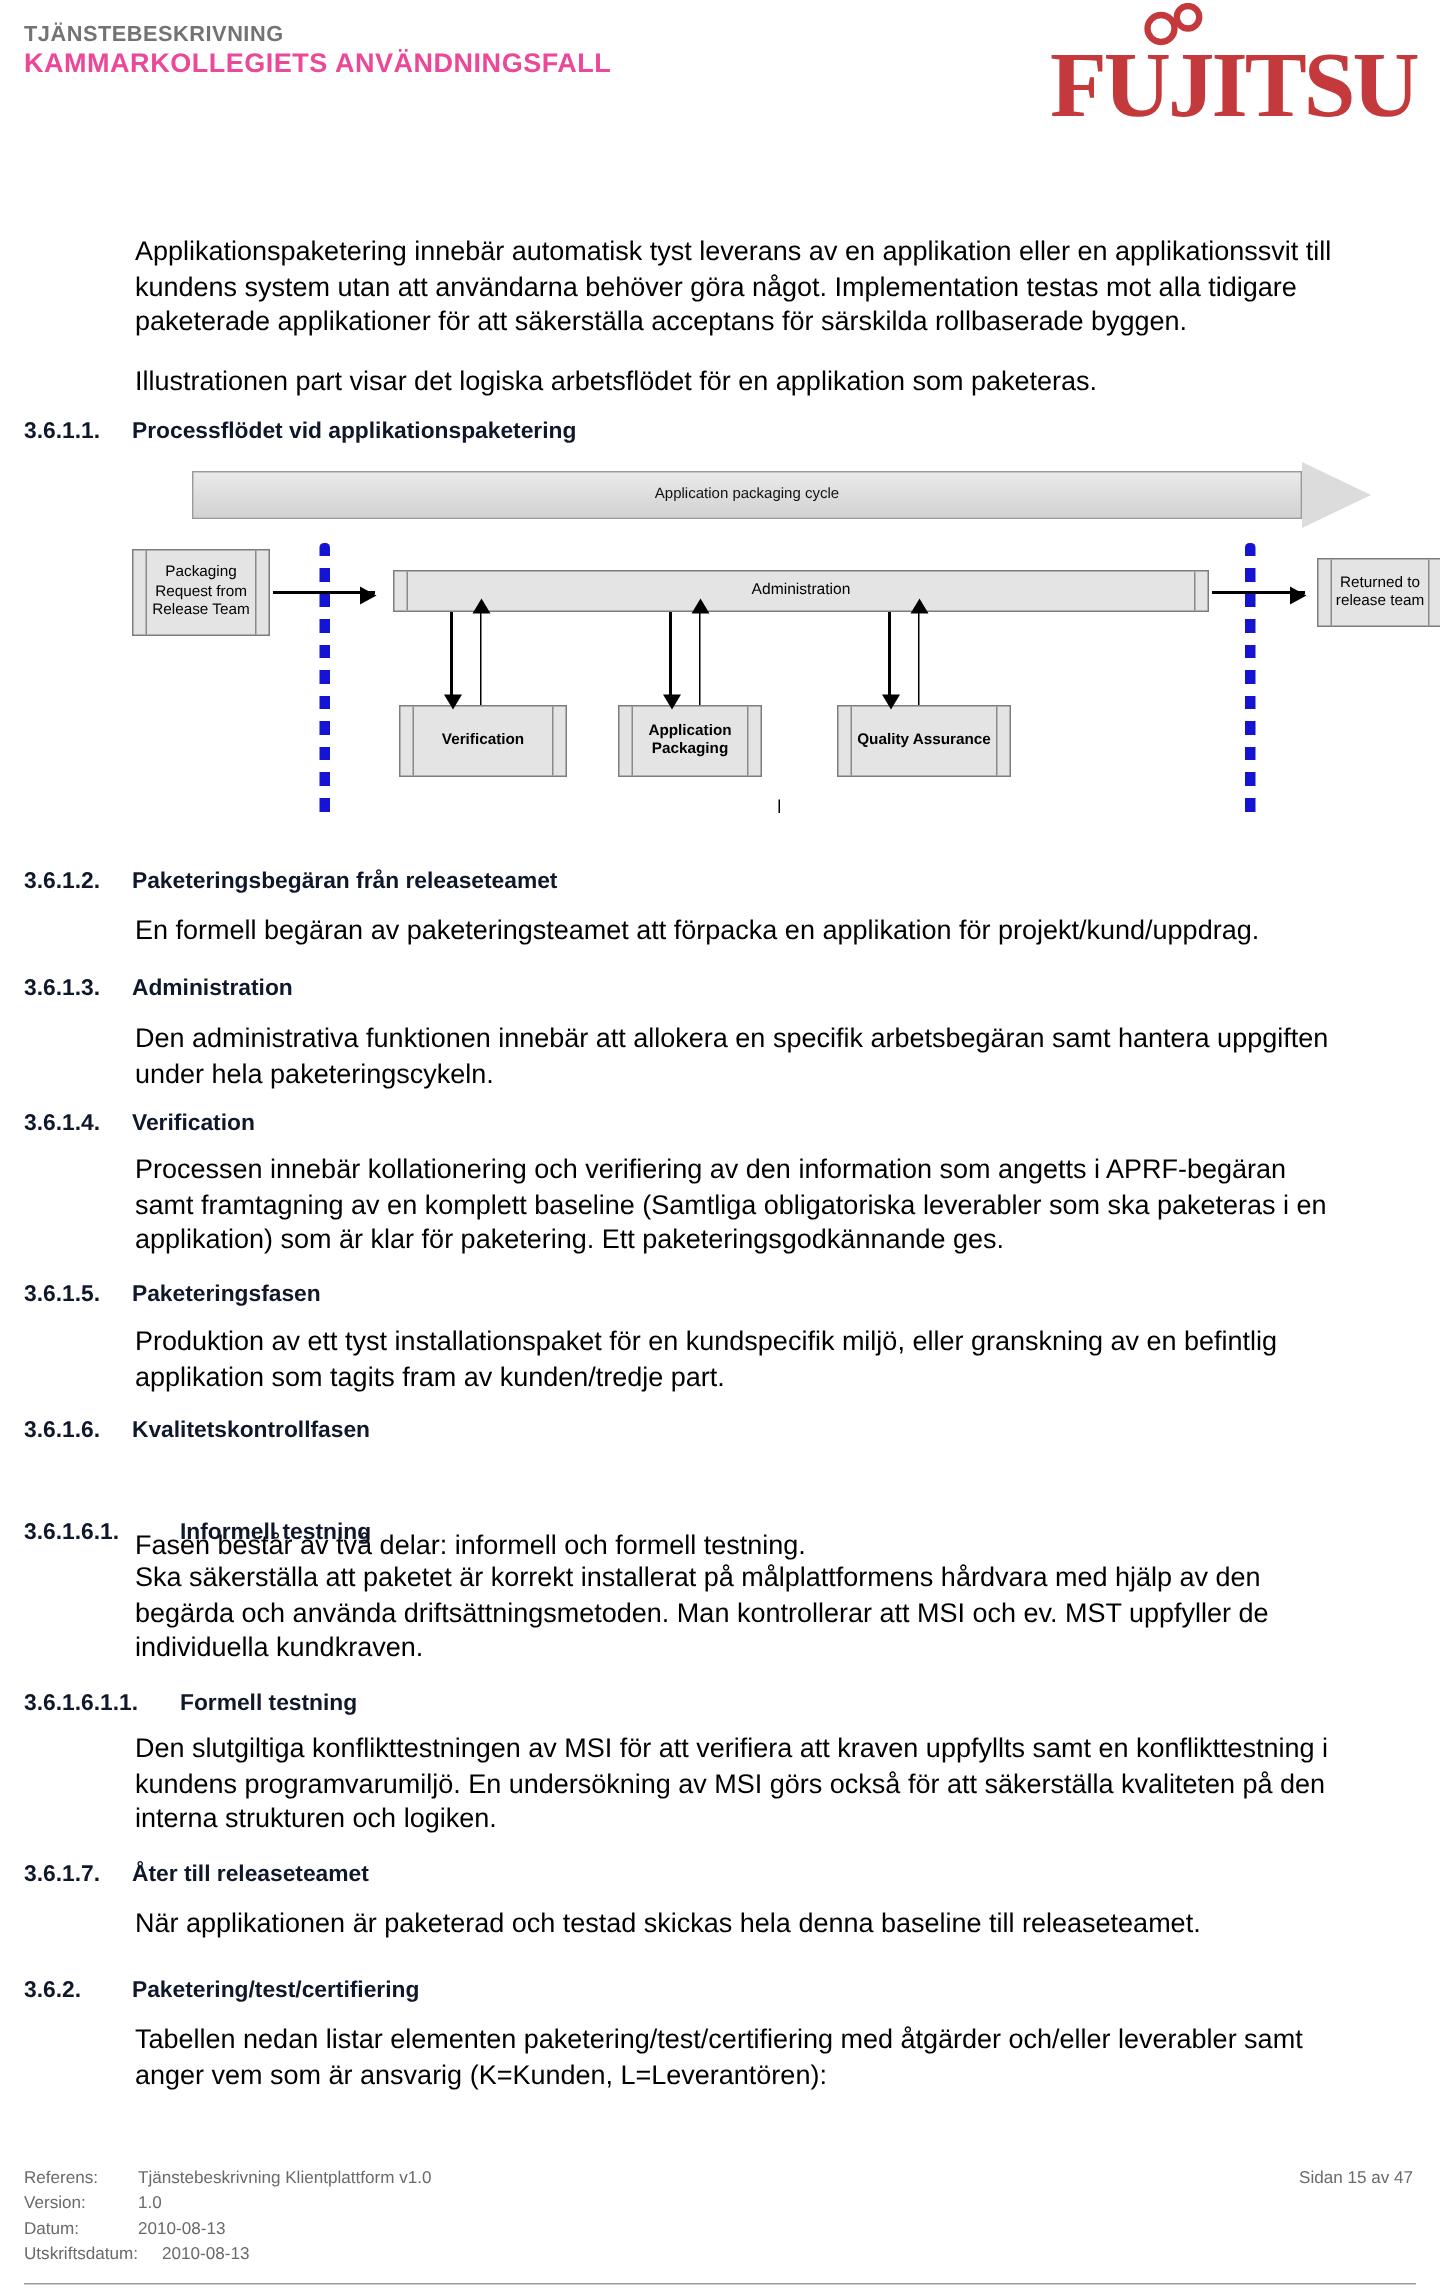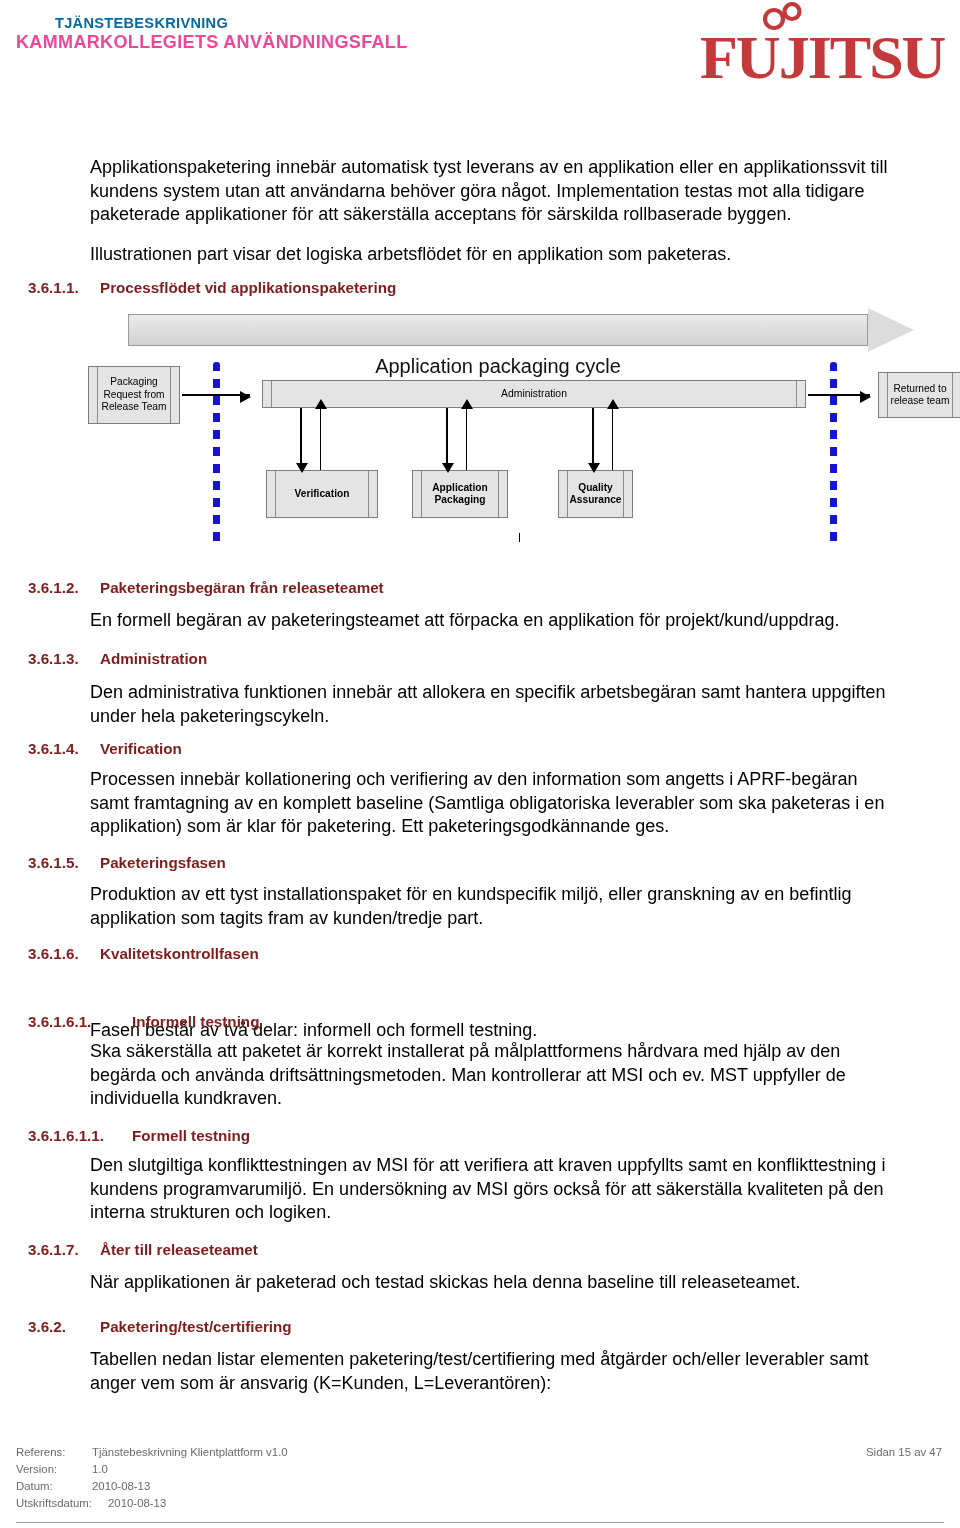--- a/index.html
+++ b/index.html
@@ -25,24 +25,23 @@
   }
   .hdr-titles {
     position: absolute;
     left: 16px;
     top: 14px;
   }
   .hdr-line1 {
     font-size: 14.5px;
     font-weight: bold;
     letter-spacing: 0.35px;
-    color: #0369a1;
+    color: #737373;
     line-height: 19px;
     white-space: nowrap;
-    margin-left: 39px;
   }
   .hdr-line2 {
     font-size: 18px;
     font-weight: bold;
     letter-spacing: 0.35px;
     color: #ec4899;
     line-height: 19px;
     white-space: nowrap;
   }
 
@@ -78,26 +77,25 @@
   .para {
     position: absolute;
     font-size: 18px;
     line-height: 23.5px;
     color: #000000;
     text-align: left;
   }
 
   .heading {
     position: absolute;
-    color: #7f1d1d;
+    color: #0f172a;
     font-weight: bold;
     font-size: 15.2px;
     line-height: 21px;
     white-space: nowrap;
-    margin-left: 12px;
   }
   .heading .num {
     position: absolute;
     left: 0;
     top: 0;
   }
   .heading .ttl {
     position: absolute;
     top: 0;
   }
@@ -147,24 +145,23 @@
     border-left: 48px solid #9a9a9a;
     z-index: -1;
   }
   .cycle-banner-label {
     position: absolute;
     left: 0; top: 0;
     width: 740px;
     height: 32px;
     line-height: 32px;
     text-align: center;
-    font-size: 20px;
+    font-size: 10px;
     color: #111111;
     z-index: 3;
-    margin-top: 36px;
   }
 
   
   .pbox {
     position: absolute;
     background: #e4e4e4;
     border: 1px solid #7d7d7d;
     box-sizing: border-box;
     display: flex;
     align-items: center;
@@ -194,21 +191,21 @@
 
   .pbox.bold span { font-weight: bold; }
 
   
   #box-request { left: 88px;  top: 66px;  width: 92px;  height: 58px; }
   #box-admin   { left: 262px; top: 80px;  width: 544px; height: 28px; }
   #box-admin span { font-size: 10.4px; }
   #box-returned{ left: 878px; top: 72px;  width: 84px;  height: 46px; }
   #box-verify  { left: 266px; top: 170px; width: 112px;  height: 48px; }
   #box-pack    { left: 412px; top: 170px; width: 96px;  height: 48px; }
-  #box-qa      { left: 558px; top: 170px; width: 75px;  height: 48px; }
+  #box-qa      { left: 558px; top: 170px; width: 116px;  height: 48px; }
 
   
   .dotted-col {
     position: absolute;
     top: 62px;
     width: 7px;
     height: 186px;
     background-image: repeating-linear-gradient(
         to bottom,
         #1414d2 0px, #1414d2 9px,

